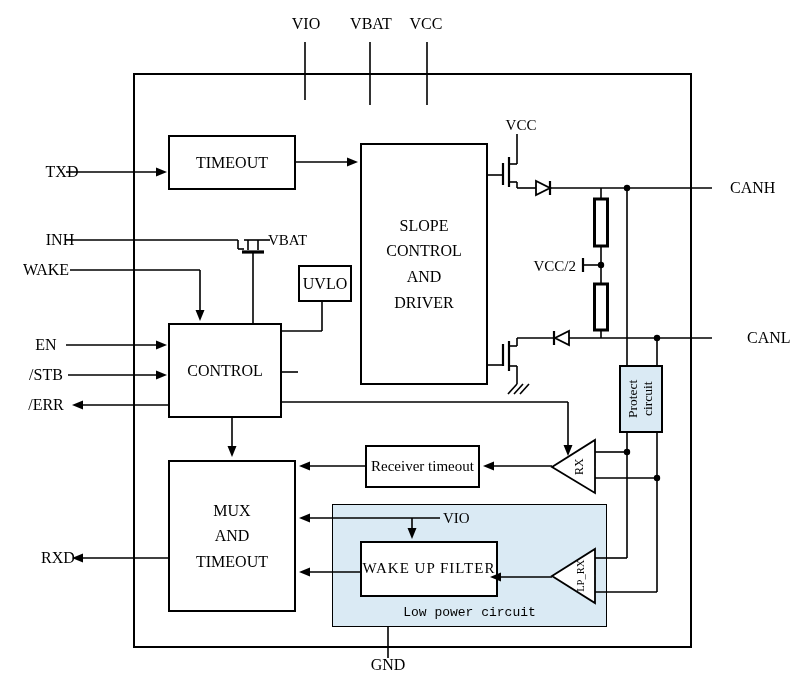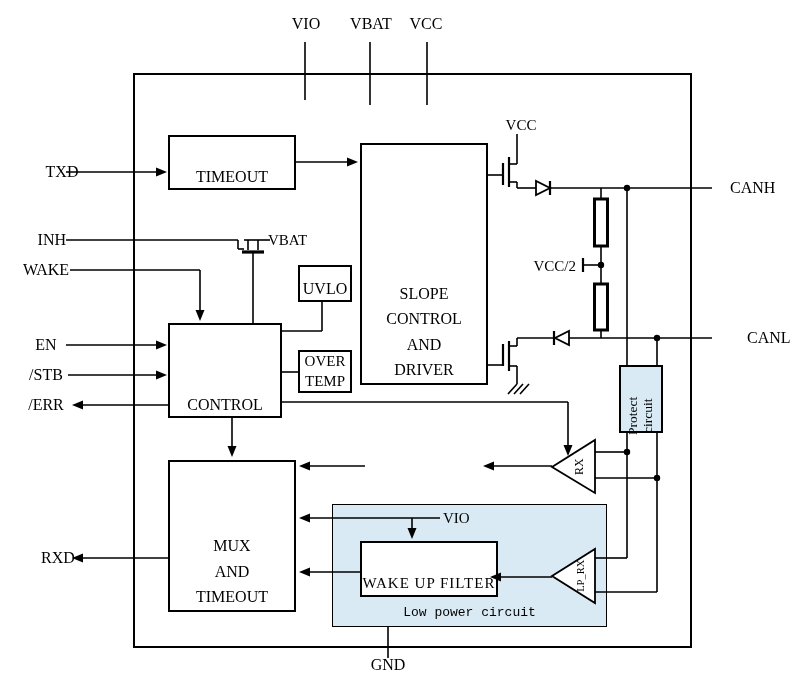--- a/index.html
+++ b/index.html
@@ -3,21 +3,21 @@
 <meta charset="utf-8">
 <style>
   html,body{margin:0;padding:0;background:#ffffff;}
   #stage{
     position:relative;width:804px;height:694px;background:#ffffff;
     font-family:"Liberation Serif","DejaVu Serif",serif;color:#000;
     overflow:hidden;
   }
   #stage .box{
     position:absolute;box-sizing:border-box;border:2px solid #000;background:#fff;
-    display:flex;align-items:flex-end;justify-content:center;text-align:center;
+    display:flex;align-items:center;justify-content:center;text-align:center;
     white-space:pre-line;font-size:16px;line-height:1.45;z-index:1;
   }
   #stage .box.thick{border-width:2.5px;}
   #stage .box.shaded{background:#daeaf4;}
   #stage .box.noFill{background:transparent;}
   #stage .lbl{
     position:absolute;font-size:16px;line-height:20px;height:20px;z-index:3;
     white-space:pre;
   }
   #stage .lbl.c{text-align:center;}
@@ -52,25 +52,24 @@
   </div>
 
   <div class="box" style="left:298px;top:265px;width:54px;height:37px;">
     <span>UVLO</span>
   </div>
 
   <div class="box thick" style="left:168px;top:323px;width:114px;height:95px;">
     <span>CONTROL</span>
   </div>
 
-  <div class="box thick" style="left:298px;top:350px;width:54px;height:43px;font-size:15px;line-height:1.3;">
-    <span>OVER
-TEMP</span>
-  </div>
-
+
+  <div class="box" style="left:365px;top:445px;width:115px;height:43px;font-size:15px;">
+    <span>Receiver timeout</span>
+  </div>
 
   <div class="box thick" style="left:168px;top:460px;width:128px;height:152px;line-height:1.6;">
     <span>MUX
 AND
 TIMEOUT</span>
   </div>
 
   <div class="box shaded" style="left:332px;top:504px;width:275px;height:123px;border-width:1.6px;">
     <span style="position:absolute;left:0;right:0;bottom:3px;font-size:13px;font-family:'Liberation Mono','DejaVu Sans Mono',monospace;">Low power circuit</span>
   </div>
@@ -89,21 +88,21 @@
   </div>
   <div class="rotWrap" style="left:566px;top:550px;width:30px;height:52px;">
     <span class="rot" style="font-size:10.5px;">LP_RX</span>
   </div>
 
   <div class="lbl c" style="left:281px;top:14px;width:50px;">VIO</div>
   <div class="lbl c" style="left:346px;top:14px;width:50px;">VBAT</div>
   <div class="lbl c" style="left:401px;top:14px;width:50px;">VCC</div>
 
   <div class="lbl c" style="left:34px;top:162px;width:56px;">TXD</div>
-  <div class="lbl c" style="left:10px;top:230px;width:56px;text-align:right;">INH</div>
+  <div class="lbl c" style="left:32px;top:230px;width:56px;">INH</div>
   <div class="lbl c" style="left:18px;top:260px;width:56px;">WAKE</div>
   <div class="lbl c" style="left:18px;top:335px;width:56px;">EN</div>
   <div class="lbl c" style="left:18px;top:365px;width:56px;">/STB</div>
   <div class="lbl c" style="left:18px;top:395px;width:56px;">/ERR</div>
   <div class="lbl c" style="left:30px;top:548px;width:56px;">RXD</div>
 
   <div class="lbl" style="left:730px;top:178px;width:60px;">CANH</div>
   <div class="lbl" style="left:727px;top:328px;width:60px;margin-left:20px;">CANL</div>
 
   <div class="lbl c" style="left:363px;top:655px;width:50px;">GND</div>

